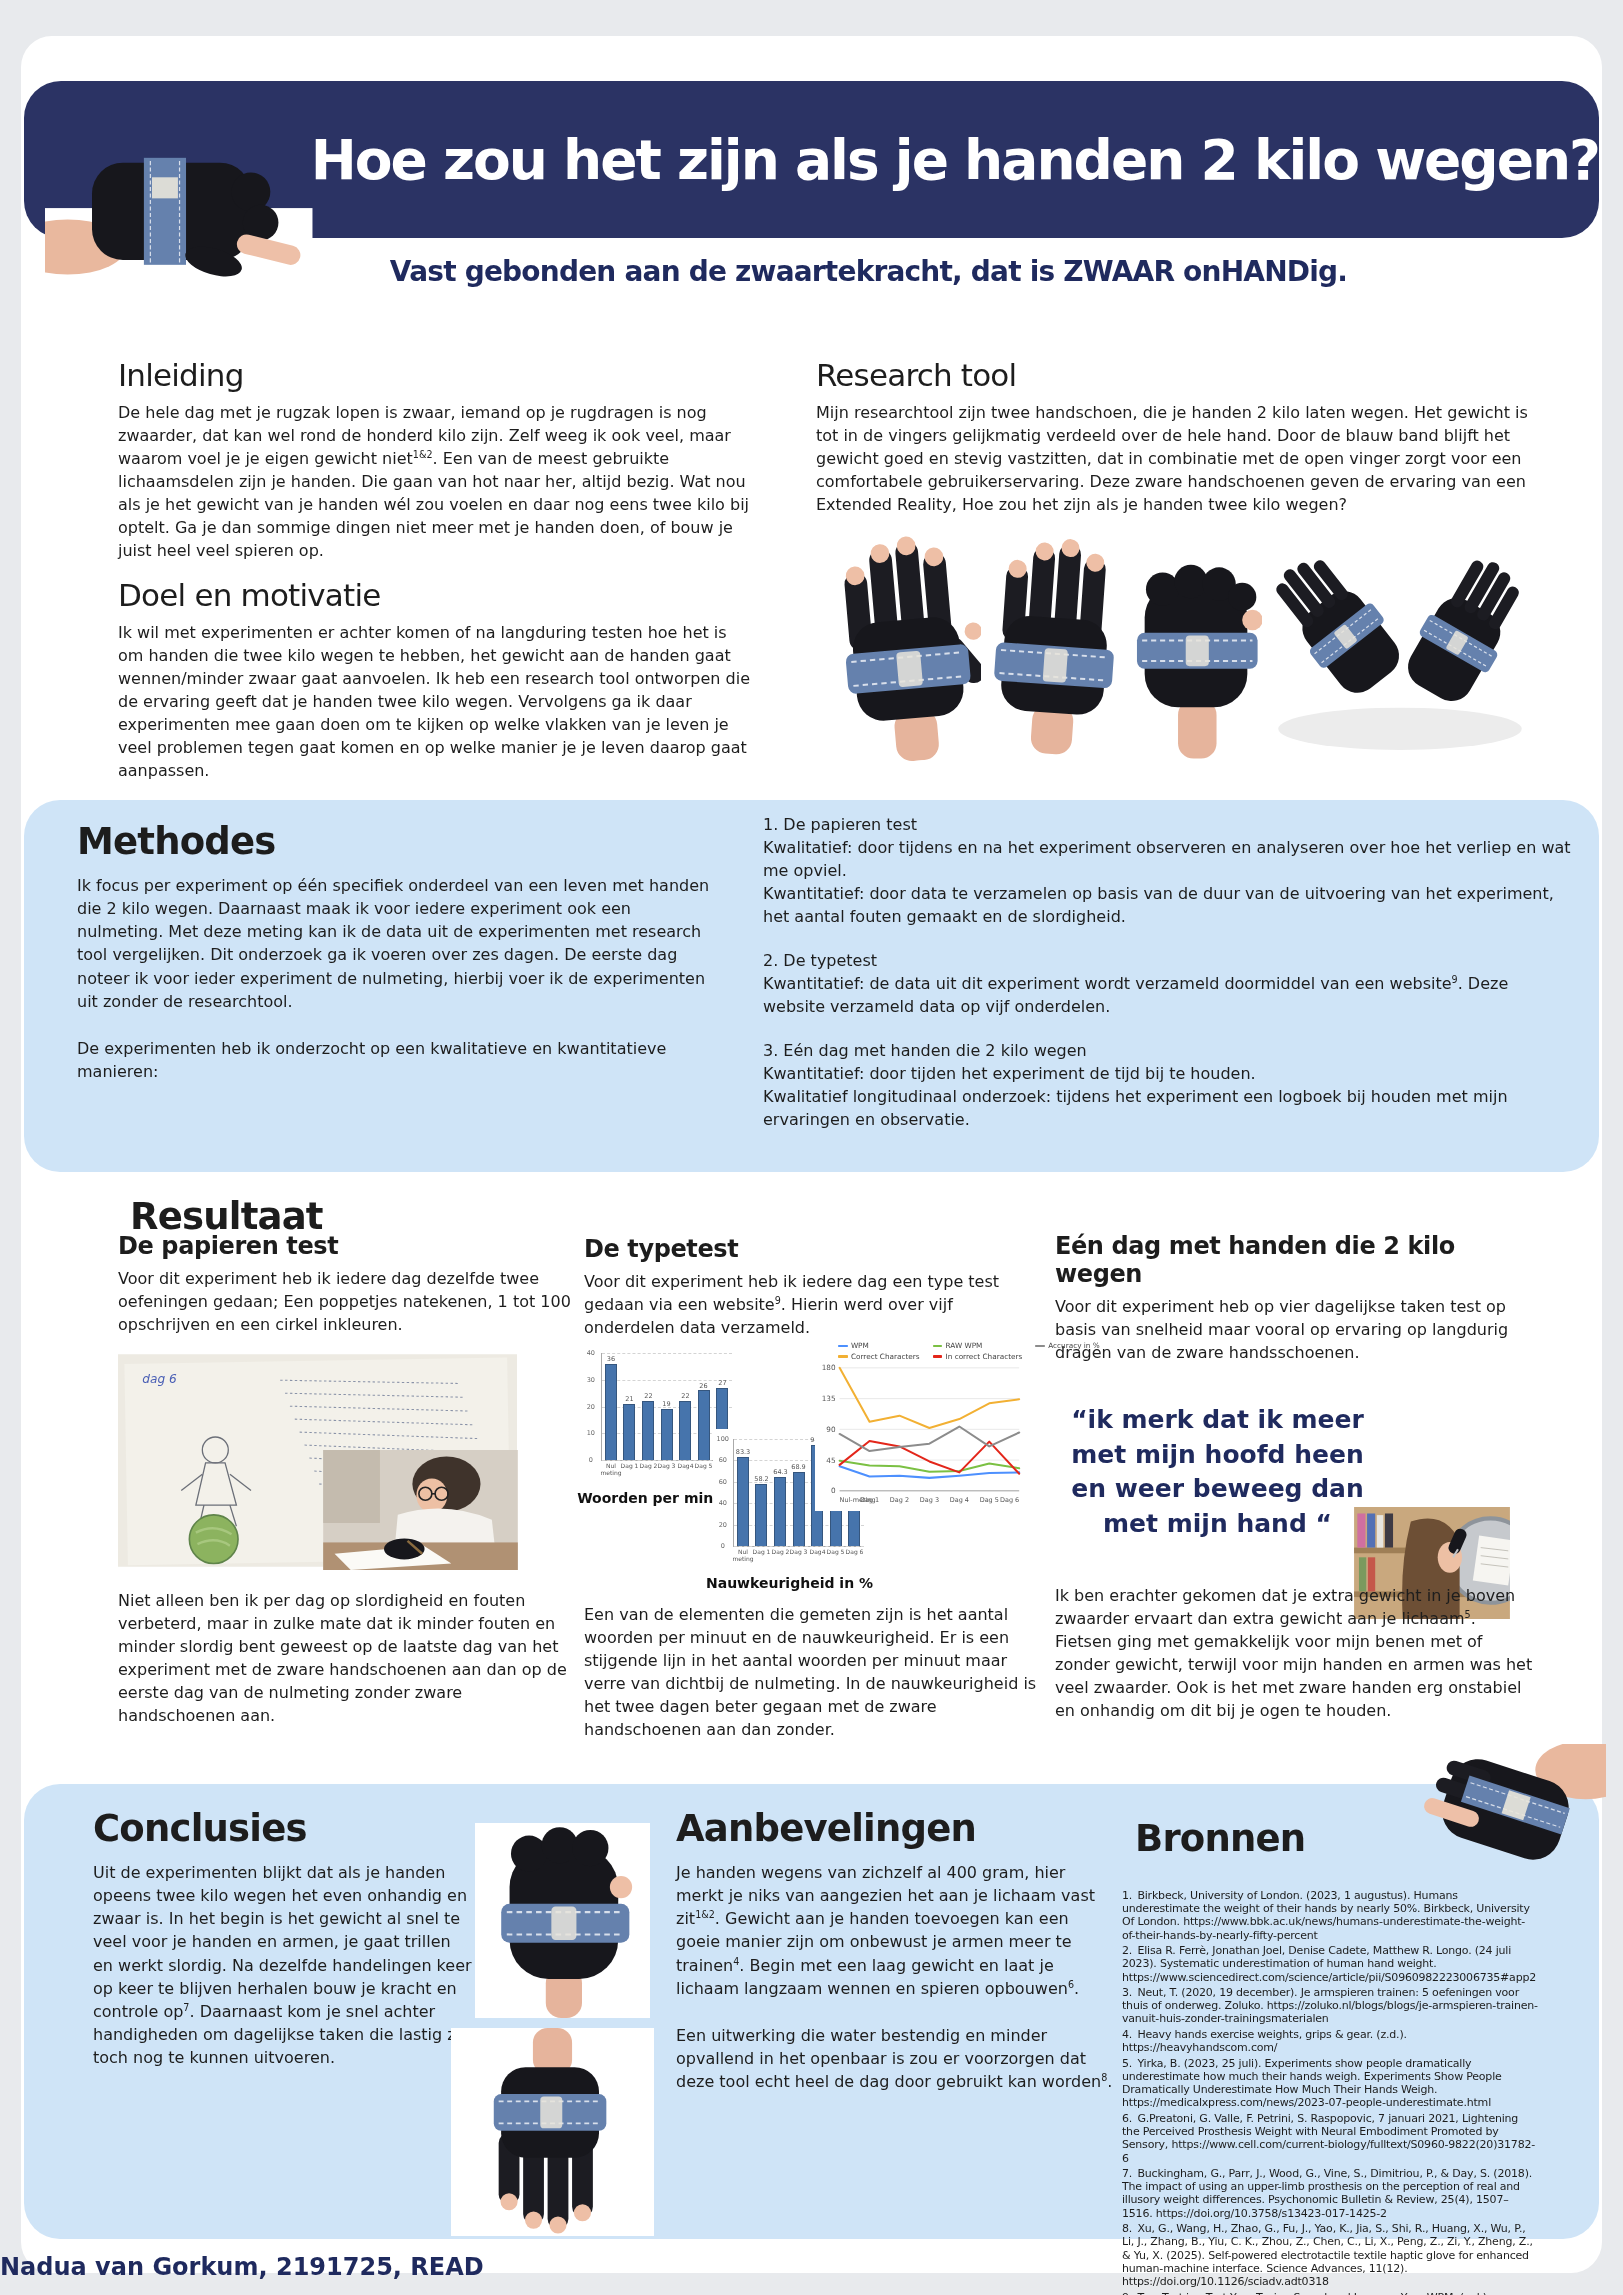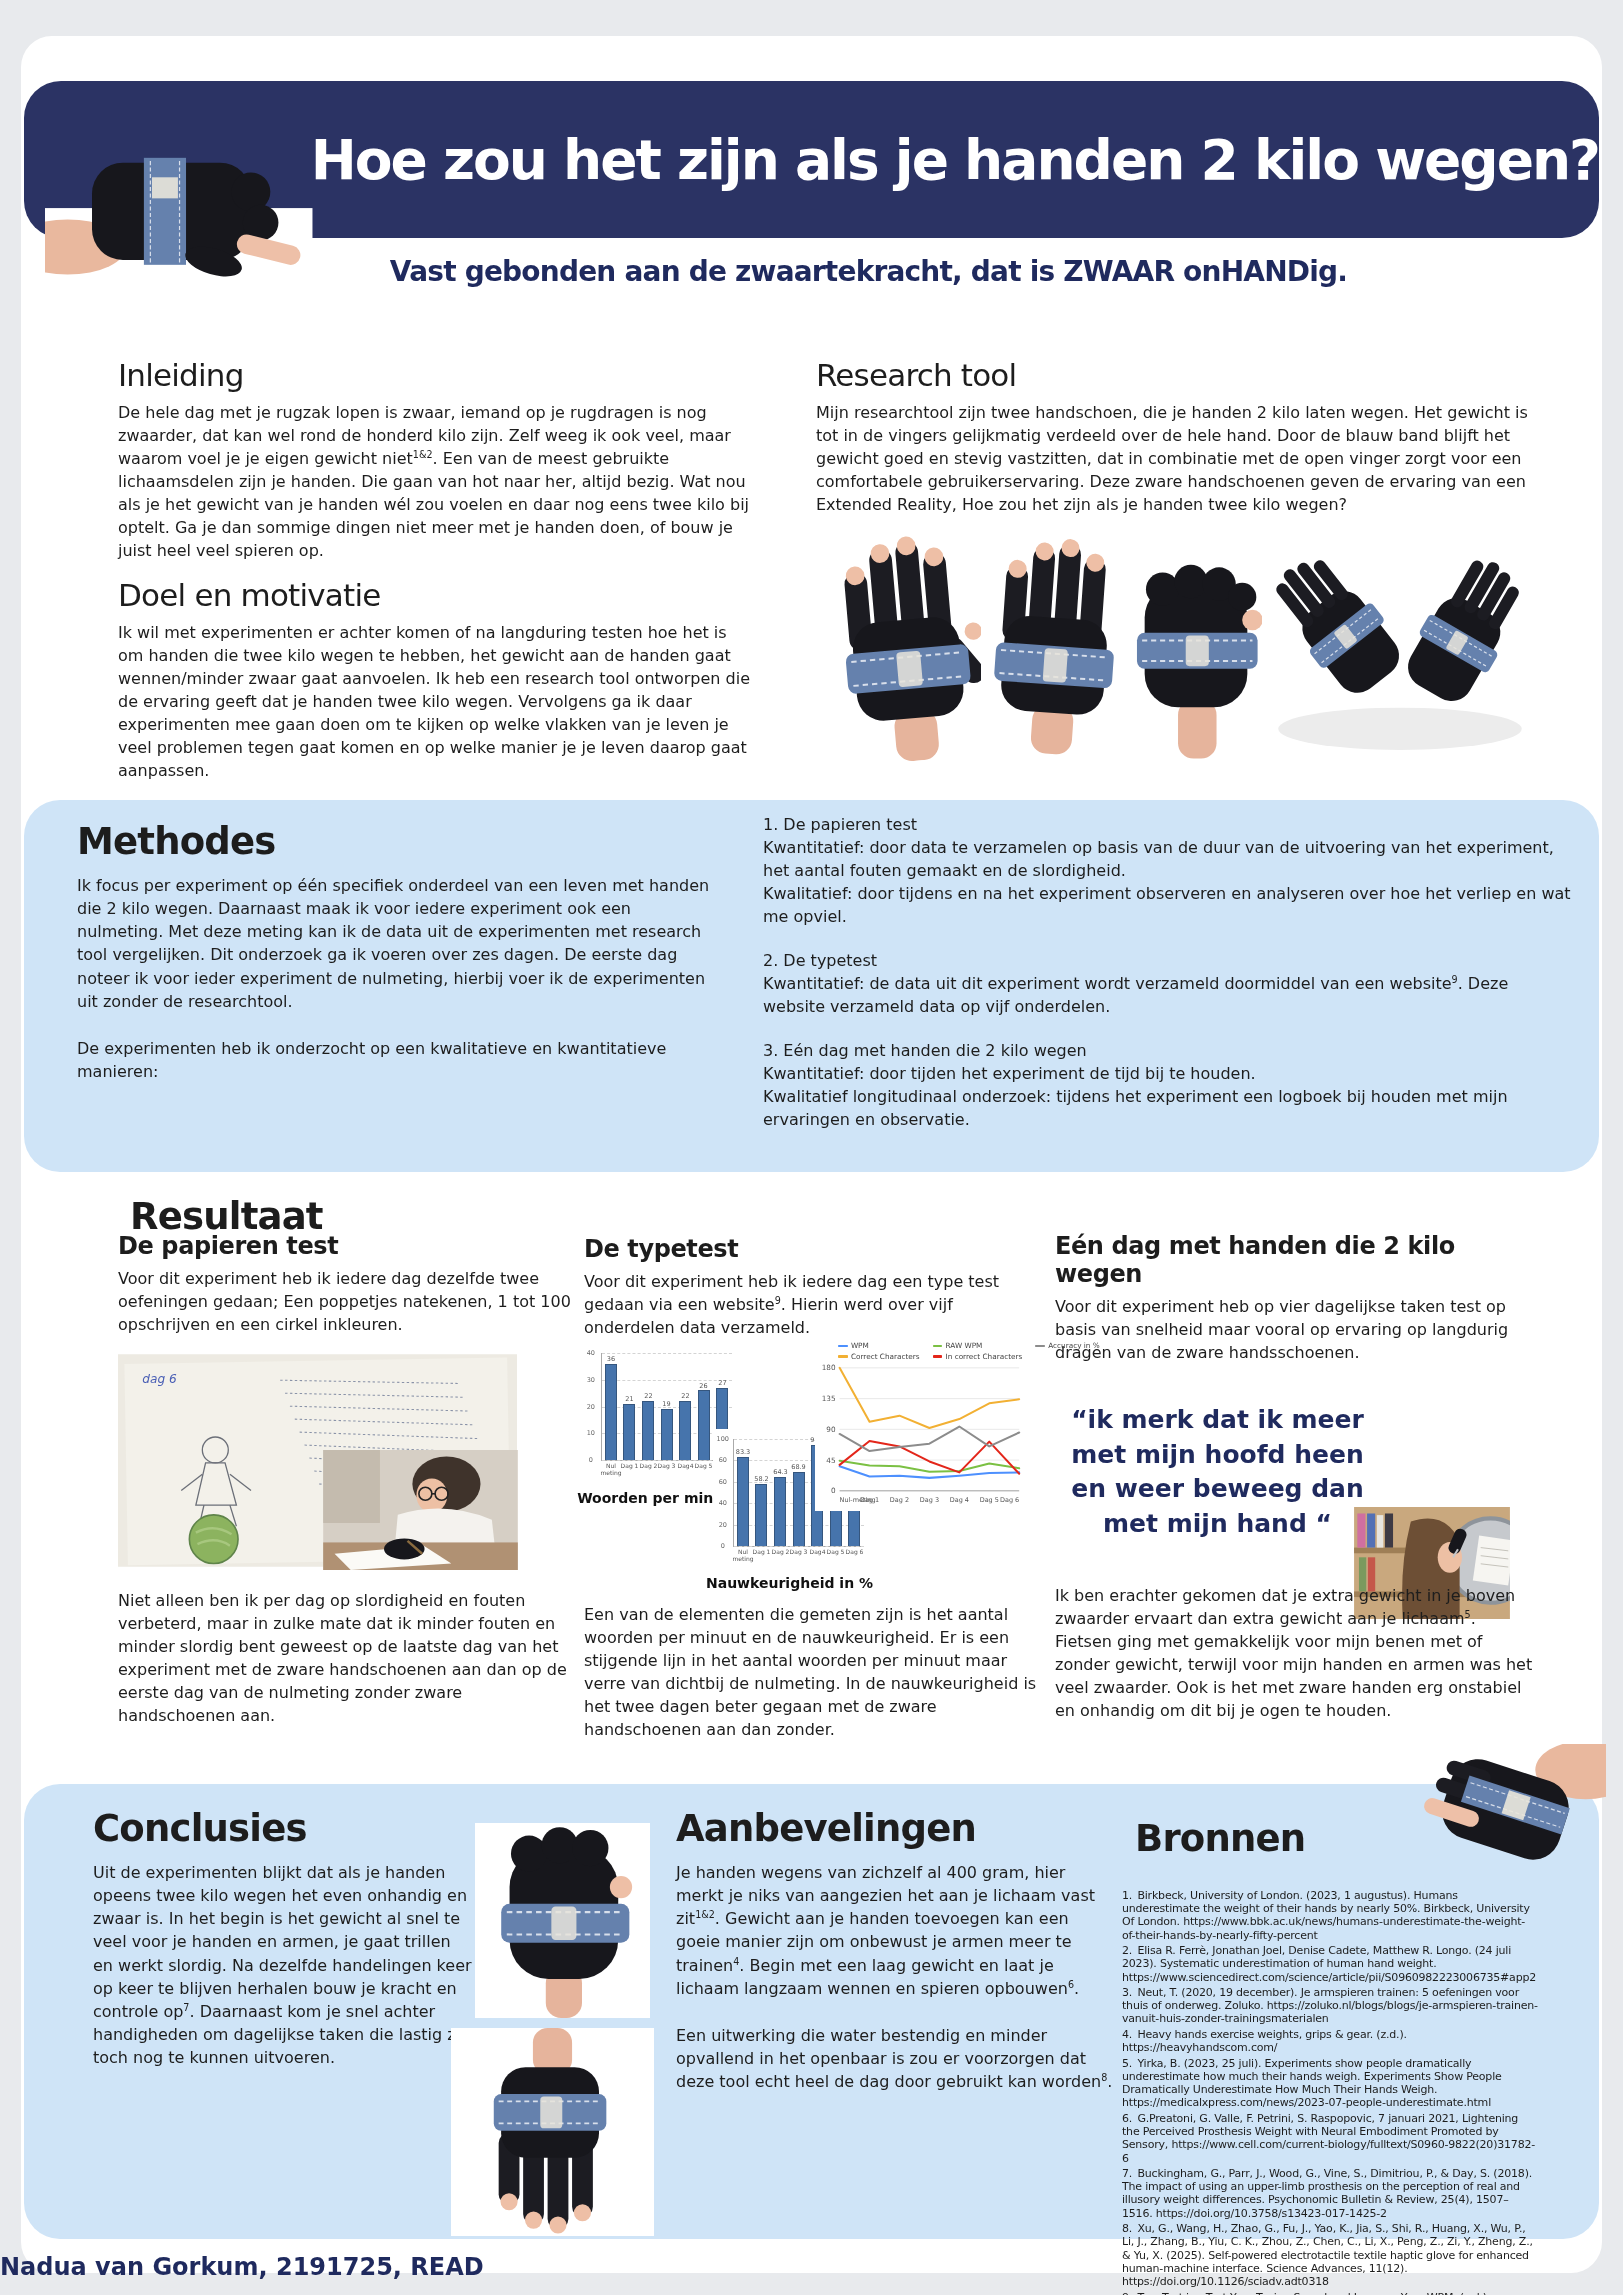--- a/index.html
+++ b/index.html
@@ -174,22 +174,22 @@
 
   <div class="panel" style="left:24px;top:800px;width:1575px;height:372px;"></div>
   <div class="abs" style="left:77px;top:820px;width:641px;">
     <div class="h2">Methodes</div>
     <p class="body">Ik focus per experiment op één specifiek onderdeel van een leven met handen die 2 kilo wegen. Daarnaast maak ik voor iedere experiment ook een nulmeting. Met deze meting kan ik de data uit de experimenten met research tool vergelijken. Dit onderzoek ga ik voeren over zes dagen. De eerste dag noteer ik voor ieder experiment de nulmeting, hierbij voer ik de experimenten uit zonder de researchtool.</p>
     <div style="height:24px;"></div>
     <p class="body">De experimenten heb ik onderzocht op een kwalitatieve en kwantitatieve manieren:</p>
   </div>
   <div class="abs" style="left:763px;top:813px;width:812px;">
     <p class="body">1. De papieren test</p>
+    <p class="body">Kwalitatief: door tijdens en na het experiment observeren en analyseren over hoe het verliep en wat me opviel.</p>
     <p class="body">Kwantitatief: door data te verzamelen op basis van de duur van de uitvoering van het experiment, het aantal fouten gemaakt en de slordigheid.</p>
-    <p class="body">Kwalitatief: door tijdens en na het experiment observeren en analyseren over hoe het verliep en wat me opviel.</p>
     <div style="height:21px;"></div>
     <p class="body">2. De typetest</p>
     <p class="body">Kwantitatief: de data uit dit experiment wordt verzameld doormiddel van een website<sup>9</sup>. Deze website verzameld data op vijf onderdelen.</p>
     <div style="height:21px;"></div>
     <p class="body">3. Eén dag met handen die 2 kilo wegen</p>
     <p class="body">Kwantitatief: door tijden het experiment de tijd bij te houden.</p>
     <p class="body">Kwalitatief longitudinaal onderzoek: tijdens het experiment een logboek bij houden met mijn ervaringen en observatie.</p>
   </div>
 
   <div class="abs" style="left:118px;top:1183px;">

